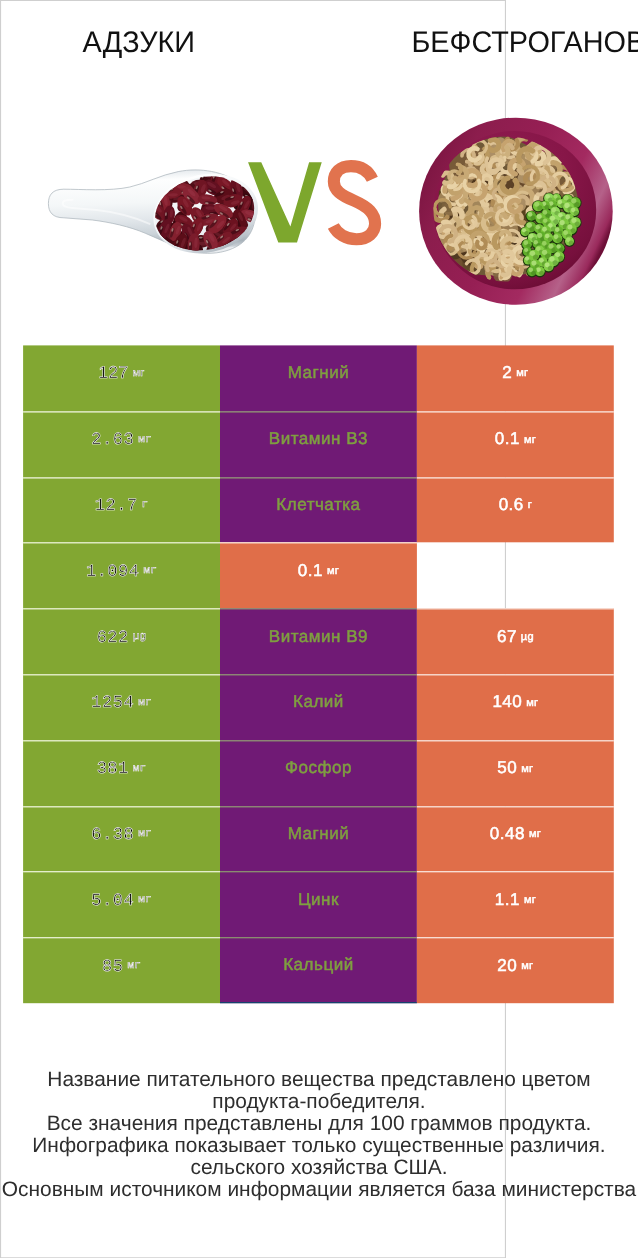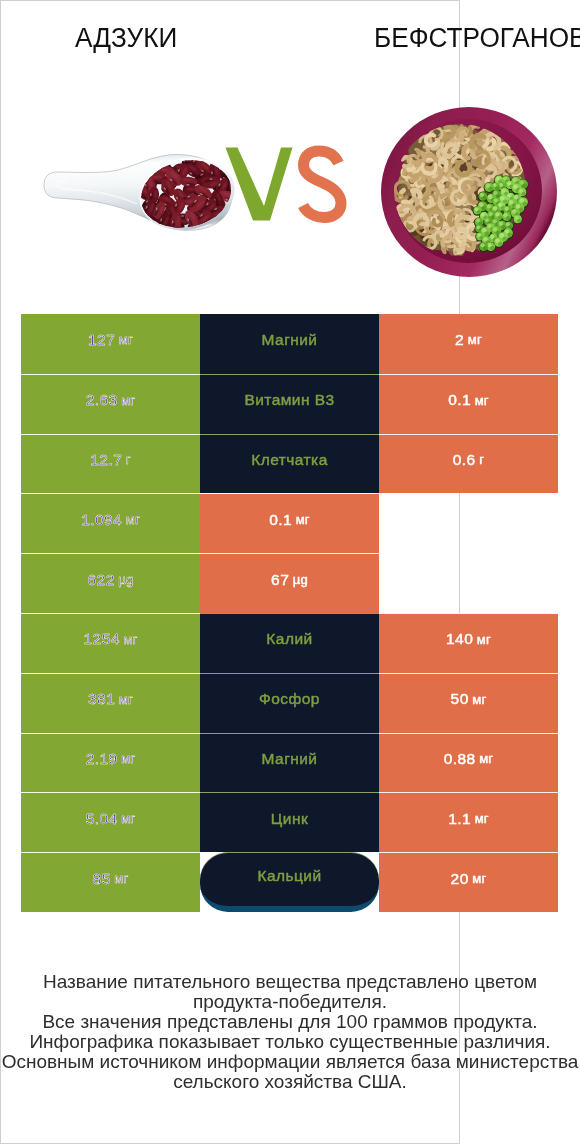--- a/index.html
+++ b/index.html
@@ -24,28 +24,28 @@
 
   
   .table{position:absolute;left:21px;top:314px;width:537px;}
   .row{display:flex;height:59.8px;box-sizing:border-box;}
   .cell{display:flex;align-items:center;justify-content:center;
         box-sizing:border-box;font-size:15.5px;font-weight:400;
         letter-spacing:.45px;padding-bottom:8px;}
   .cell.l,.cell.r{-webkit-text-stroke:0.5px #ffffff;}
   .cell.m{-webkit-text-stroke:0.45px #7F9F40;}
   .cell .num{font-size:15.5px;}
-  .cell .unit{font-size:13px;margin-left:3.6px;letter-spacing:.2px;}
-  .cell.l{width:179px;background:#82A732;color:#4c1d95;}
-  .cell.m{width:179px;background:#0f172a;color:#7F9F40;}
+  .cell .unit{font-size:10px;margin-left:3.6px;letter-spacing:.2px;}
+  .cell.l{width:179px;background:#82A732;color:#000000;}
+  .cell.m{width:179px;background:#701a75;color:#7F9F40;}
   .cell.r{width:179px;background:#E06E49;color:#ffffff;}
-  .row + .row .cell.l{border-top:1.6px solid #f8fce9;}
+  .row + .row .cell.l{border-top:1.6px solid #f8fce9;font-family:Liberation Mono, monospace;}
   .row + .row .cell.r{border-top:1.6px solid #fdf3ee;}
   .row + .row .cell.m{border-top:1px solid #8d9e6b;}
-  .row:last-child .cell.m{border-bottom:6px solid #0c4a6e;border-radius:28px;}
+  .row:last-child .cell.m{border-bottom:1px solid #0c4a6e;}
 
   
   .foot{position:absolute;left:0;top:972px;width:580px;text-align:center;
         font-size:19px;color:#2e2e2e;line-height:20px;}
 </style>
 </head>
 <body>
 
 <div class="page">
 
@@ -1177,20 +1177,21 @@
         <div class="cell r">
           <span class="num">0.1</span>
           <span class="unit">мг</span>
         </div>
       </div>
       <div class="row">
         <div class="cell l">
           <span class="num">622</span>
           <span class="unit">µg</span>
         </div>
+        <div class="cell m">Витамин B9</div>
         <div class="cell r">
           <span class="num">67</span>
           <span class="unit">µg</span>
         </div>
       </div>
       <div class="row">
         <div class="cell l">
           <span class="num">1254</span>
           <span class="unit">мг</span>
         </div>
@@ -1206,26 +1207,26 @@
           <span class="unit">мг</span>
         </div>
         <div class="cell m">Фосфор</div>
         <div class="cell r">
           <span class="num">50</span>
           <span class="unit">мг</span>
         </div>
       </div>
       <div class="row">
         <div class="cell l">
-          <span class="num">2.19</span>
+          <span class="num">6.38</span>
           <span class="unit">мг</span>
         </div>
         <div class="cell m">Магний</div>
         <div class="cell r">
-          <span class="num">0.88</span>
+          <span class="num">0.48</span>
           <span class="unit">мг</span>
         </div>
       </div>
       <div class="row">
         <div class="cell l">
           <span class="num">5.04</span>
           <span class="unit">мг</span>
         </div>
         <div class="cell m">Цинк</div>
         <div class="cell r">
@@ -1244,16 +1245,16 @@
           <span class="unit">мг</span>
         </div>
       </div>
     </div>
 
   <div class="foot" id="foot">
       <div>Название питательного вещества представлено цветом</div>
       <div>продукта-победителя.</div>
       <div>Все значения представлены для 100 граммов продукта.</div>
       <div>Инфографика показывает только существенные различия.</div>
+      <div>сельского хозяйства США.</div>
       <div>Основным источником информации является база министерства</div>
-      <div>сельского хозяйства США.</div>
     </div>
 </div>
 
 </body></html>

